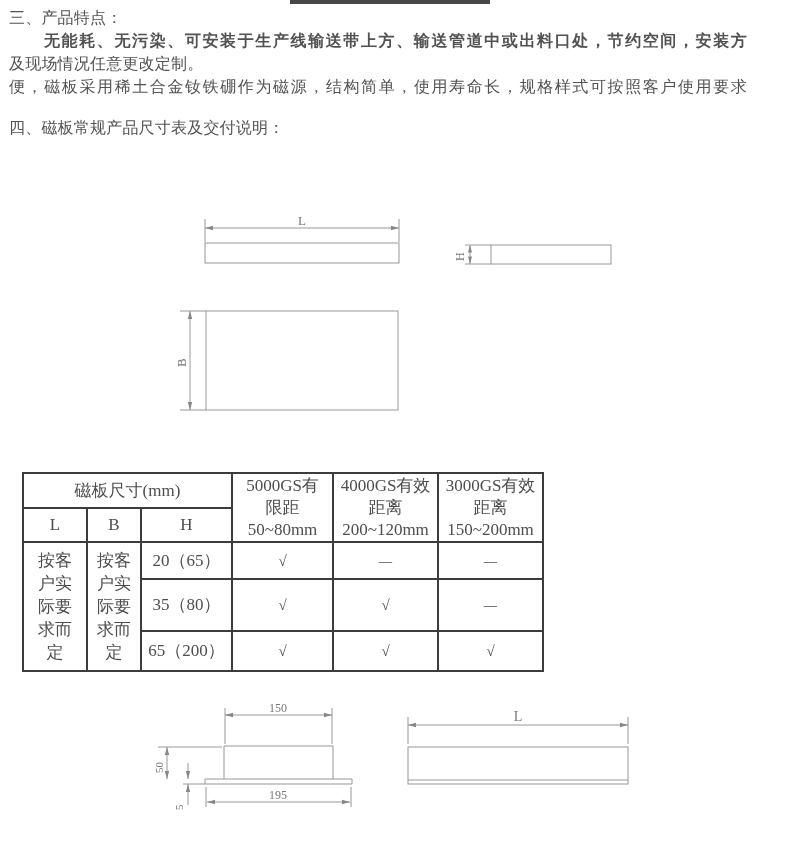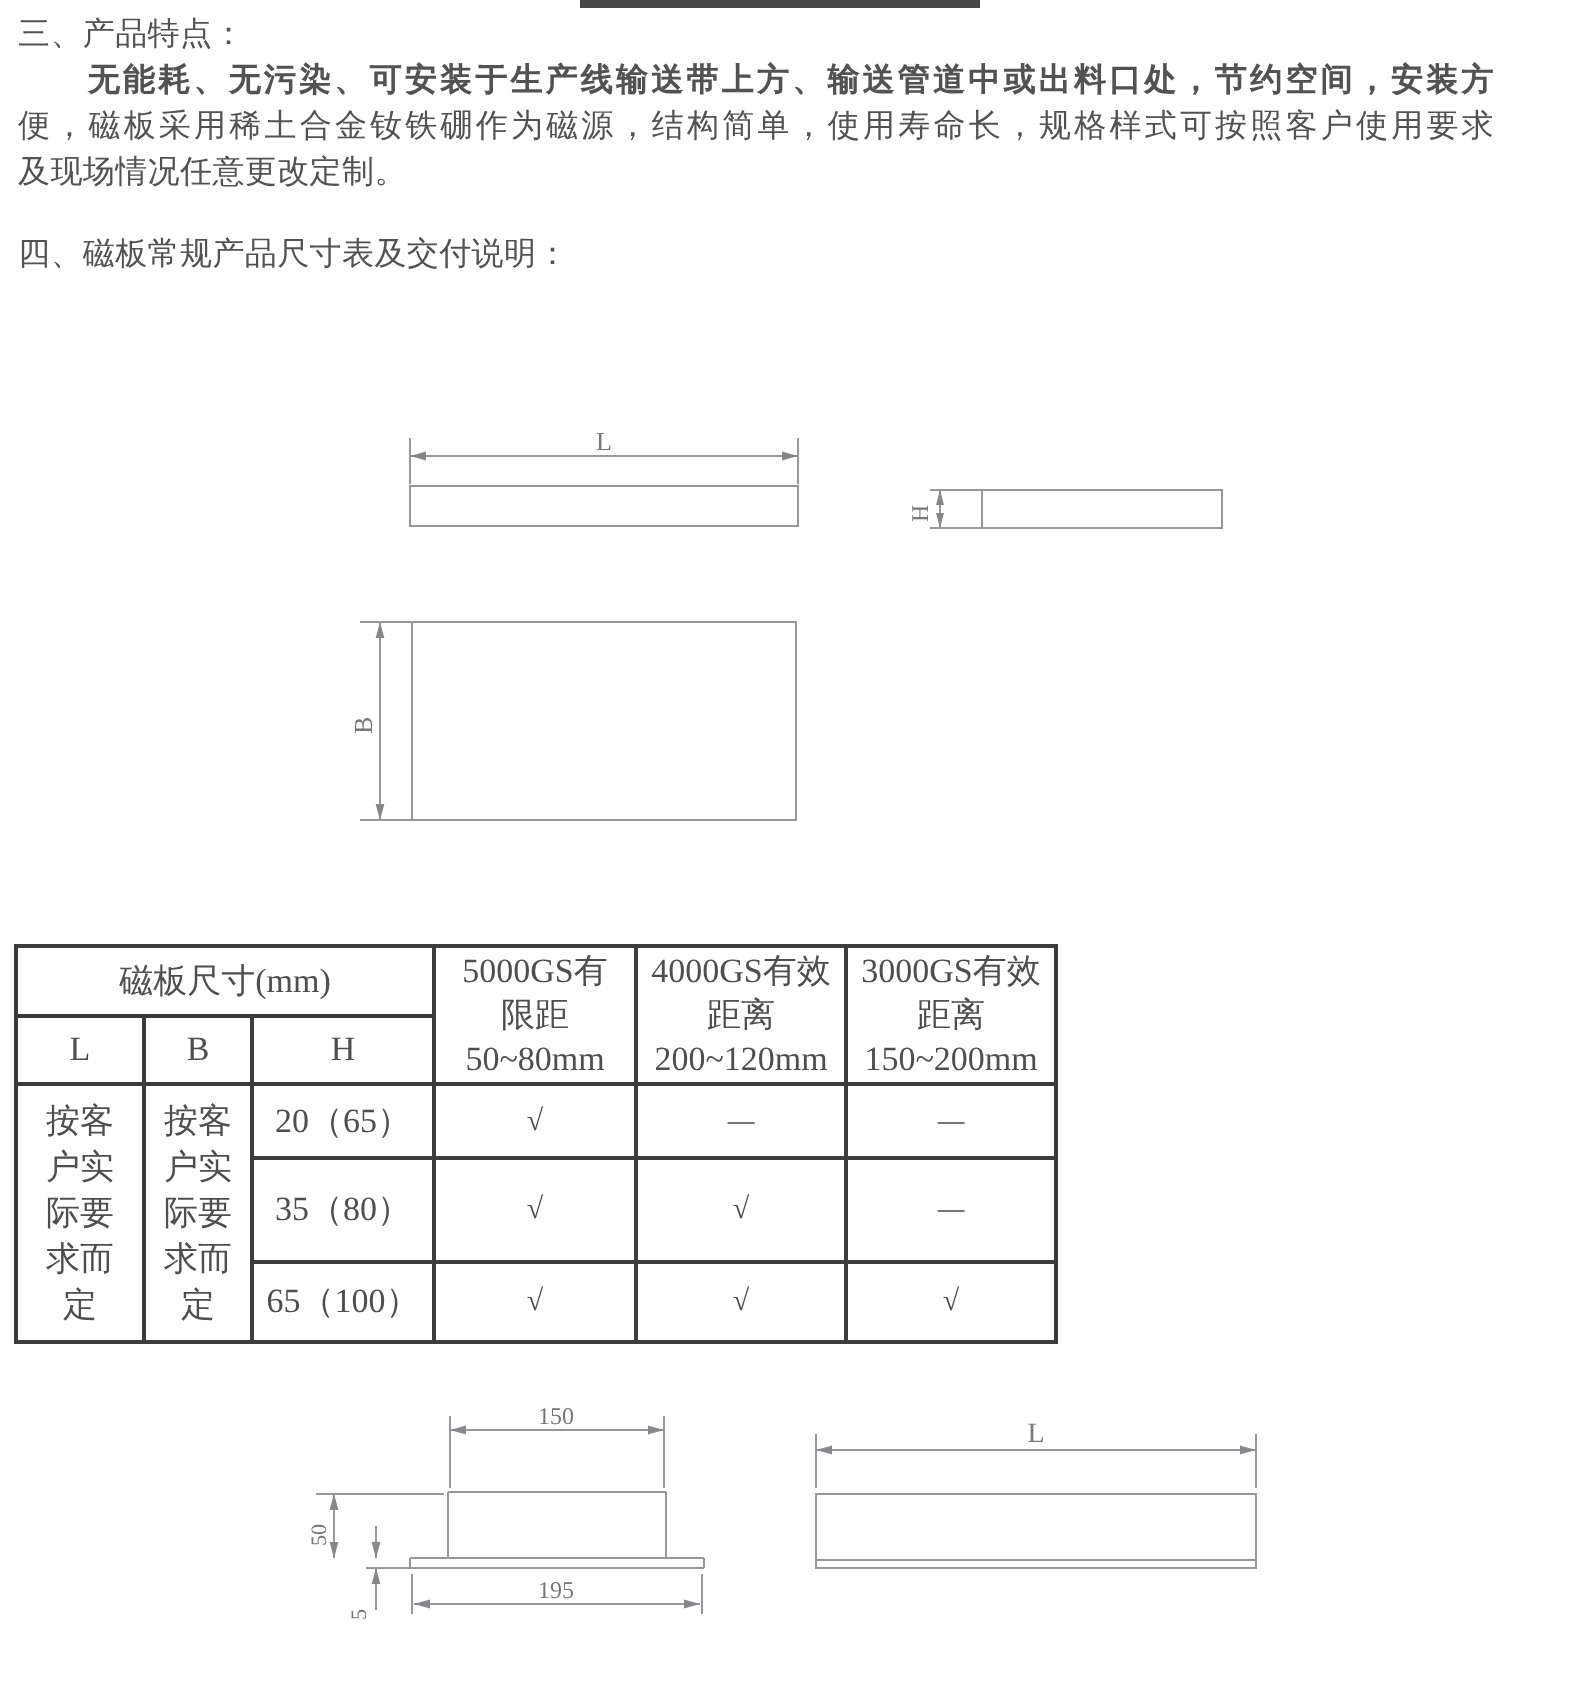--- a/index.html
+++ b/index.html
@@ -21,21 +21,21 @@
   .txt .line.ind.just{padding-left:0;text-indent:35px;font-weight:bold;}
   #sec3{top:6px;}
   #sec4{top:116px;}
   
   .drw{position:absolute;}
   .drw line, .drw rect, .drw path{stroke:#96989b;stroke-width:1;fill:none;}
   .drw polygon{fill:#85878a;stroke:none;}
   .drw text{fill:#75777a;font-family:"Liberation Serif","DejaVu Serif",serif;}
   
   #spec-table{
-    position:absolute;left:7px;top:472px;
+    position:absolute;left:22px;top:472px;
     border-collapse:collapse;table-layout:fixed;width:520px;
     font-size:17px;color:#4e4e4e;
   }
   #spec-table td{
     border:2px solid #3c3c3c;
     text-align:center;vertical-align:middle;
     padding:0;line-height:22px;
     overflow:hidden;
   }
   #spec-table td.pre{white-space:pre-line;}
@@ -46,22 +46,22 @@
 </head>
 <body>
 
 <div id="page">
 
   <div class="top-bar"></div>
 
   <div class="txt" id="sec3">
     <div class="line">三、产品特点：</div>
     <div class="line ind just">无能耗、无污染、可安装于生产线输送带上方、输送管道中或出料口处，节约空间，安装方</div>
+    <div class="line">及现场情况任意更改定制。</div>
     <div class="line just">便，磁板采用稀土合金钕铁硼作为磁源，结构简单，使用寿命长，规格样式可按照客户使用要求</div>
-    <div class="line">及现场情况任意更改定制。</div>
   </div>
 
   <div class="txt" id="sec4">
     <div class="line">四、磁板常规产品尺寸表及交付说明：</div>
   </div>
 
   <svg class="drw" style="left:150px;top:205px;" width="270" height="70" viewBox="0 0 270 70">
     <g>
       <line x1="55" y1="14" x2="55" y2="37"></line>
       <line x1="249" y1="14" x2="249" y2="37"></line>
@@ -188,21 +188,21 @@
         <td class="mark"><i>—</i></td>
         <td class="mark"><i>—</i></td>
       </tr>
       <tr style="height:52px">
         <td>35（80）</td>
         <td class="mark"><i>√</i></td>
         <td class="mark"><i>√</i></td>
         <td class="mark"><i>—</i></td>
       </tr>
       <tr style="height:40px">
-        <td>65（100）</td>
+        <td>65（200）</td>
         <td class="mark"><i>√</i></td>
         <td class="mark"><i>√</i></td>
         <td class="mark"><i>√</i></td>
       </tr>
     </tbody>
   </table>
 
 </div>
 
 </body></html>

